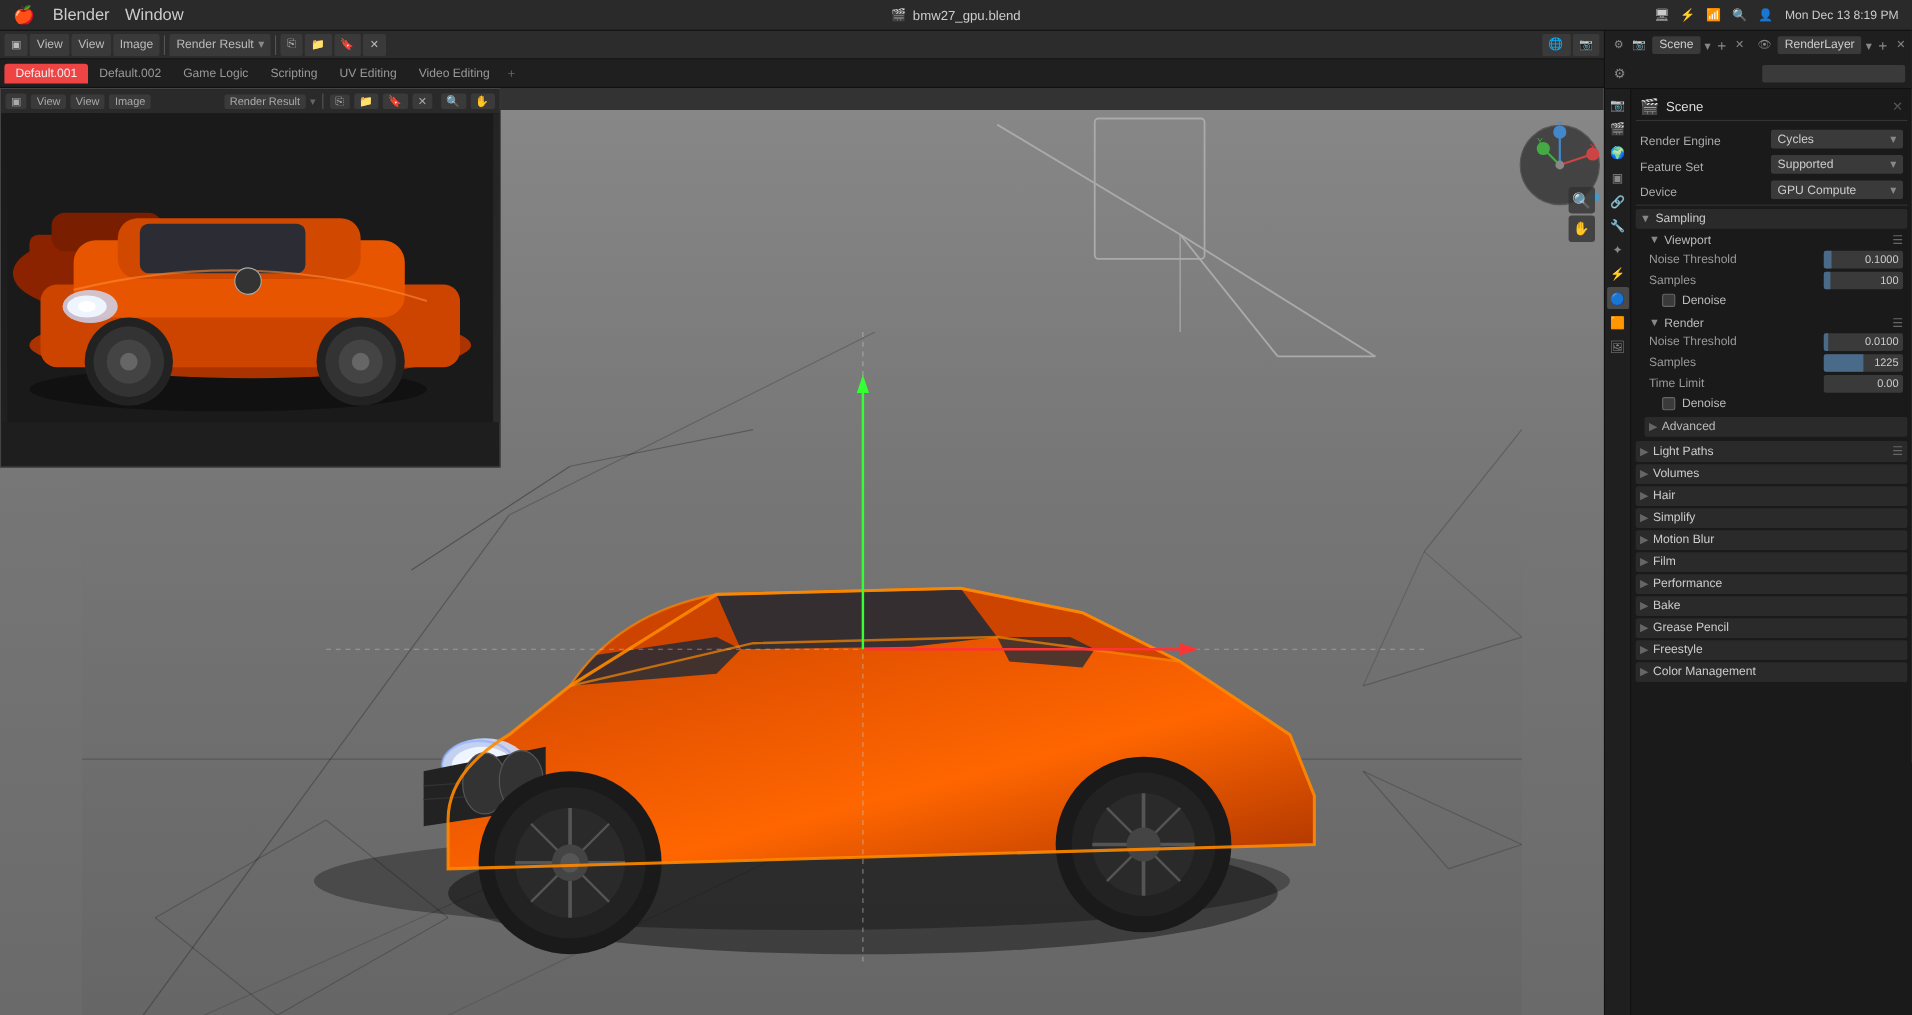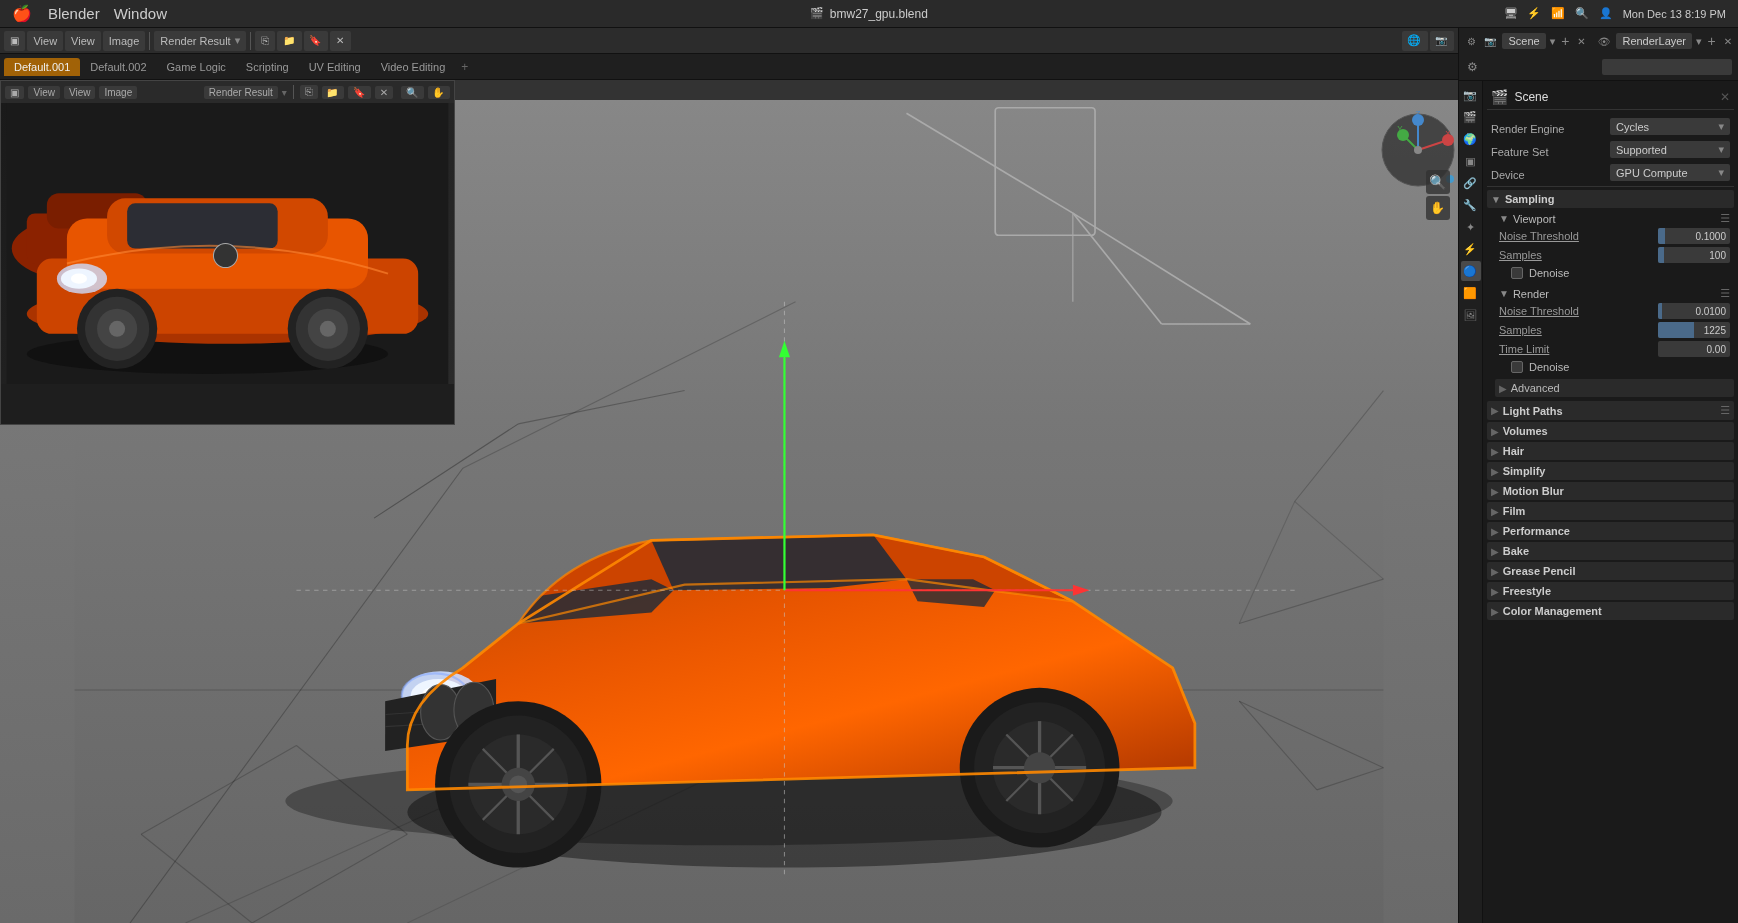--- a/index.html
+++ b/index.html
@@ -104,21 +104,21 @@
       flex-shrink: 0;
     }
     .workspace-tab {
       padding: 3px 10px;
       font-size: 11px;
       color: #999;
       cursor: pointer;
       border-radius: 3px 3px 0 0;
     }
     .workspace-tab.active {
-      background: #a16207;
+      background: #ef4444;
       color: #eee;
     }
     .workspace-tab-add {
       color: #666;
       padding: 2px 6px;
       cursor: pointer;
     }
 
     
     .viewport-area {
@@ -307,21 +307,21 @@
       cursor: pointer;
       border-radius: 2px;
     }
     .section-arrow {
       color: #888;
       font-size: 10px;
     }
     .section-label {
       font-size: 11px;
       color: #ccc;
-      font-weight: 700;
+      font-weight: 400;
     }
     .section-menu-btn {
       margin-left: auto;
       color: #666;
       font-size: 11px;
       cursor: pointer;
     }
 
     
     .subsection {
@@ -343,21 +343,20 @@
     .slider-row {
       display: flex;
       align-items: center;
       justify-content: space-between;
       padding: 1px 4px;
       margin-bottom: 1px;
     }
     .slider-label {
       font-size: 11px;
       color: #999;
-      text-decoration: underline;
     }
     .slider-bar {
       height: 16px;
       background: #3a3a3a;
       border-radius: 2px;
       width: 72px;
       position: relative;
       display: flex;
       align-items: center;
     }

